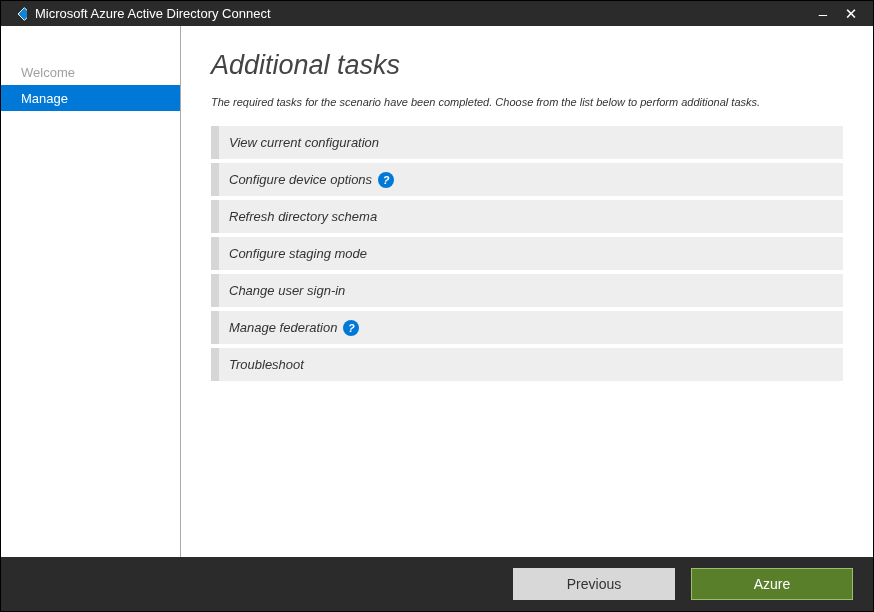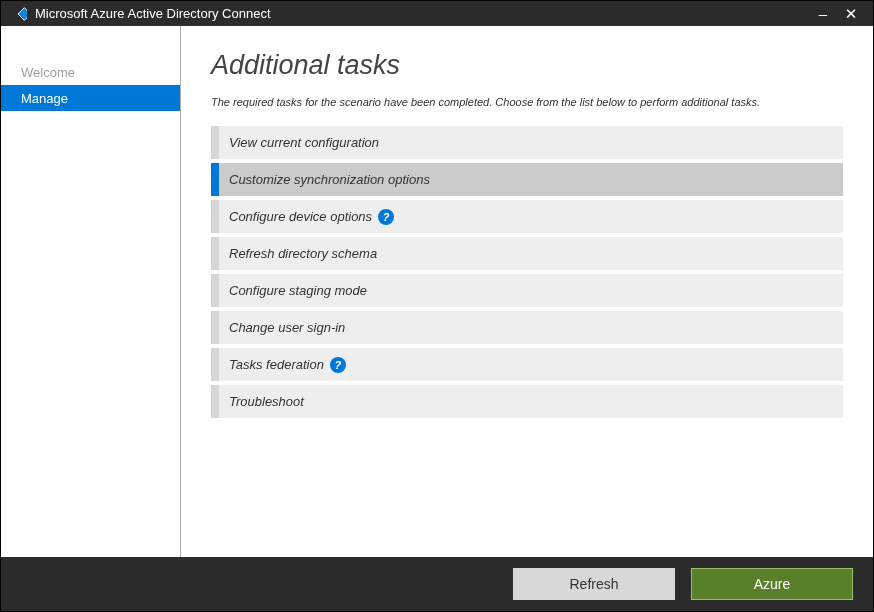--- a/index.html
+++ b/index.html
@@ -108,50 +108,47 @@
     <div class="page-title">Additional tasks</div>
     <div class="page-desc">The required tasks for the scenario have been completed. Choose from the list below to perform additional tasks.</div>
 
     <div class="task-list">
 
 
       <div class="task-item">
         <span>View current configuration</span>
       </div>
 
-      <div class="task-item selected">
-        <span>Customize synchronization options</span>
-      </div>
 
       <div class="task-item">
         <span>Configure device options</span>
         <span class="help-icon">?</span>
       </div>
 
       <div class="task-item">
         <span>Refresh directory schema</span>
       </div>
 
       <div class="task-item">
         <span>Configure staging mode</span>
       </div>
 
       <div class="task-item">
         <span>Change user sign-in</span>
       </div>
 
       <div class="task-item">
-        <span>Tasks federation</span>
+        <span>Manage federation</span>
         <span class="help-icon">?</span>
       </div>
 
       <div class="task-item">
         <span>Troubleshoot</span>
       </div>
 
     </div>
   </div>
 </div>
 
 <div class="footer">
-  <button class="btn btn-prev">Refresh</button>
+  <button class="btn btn-prev">Previous</button>
   <button class="btn btn-next">Azure</button>
 </div>
 
 </body></html>

